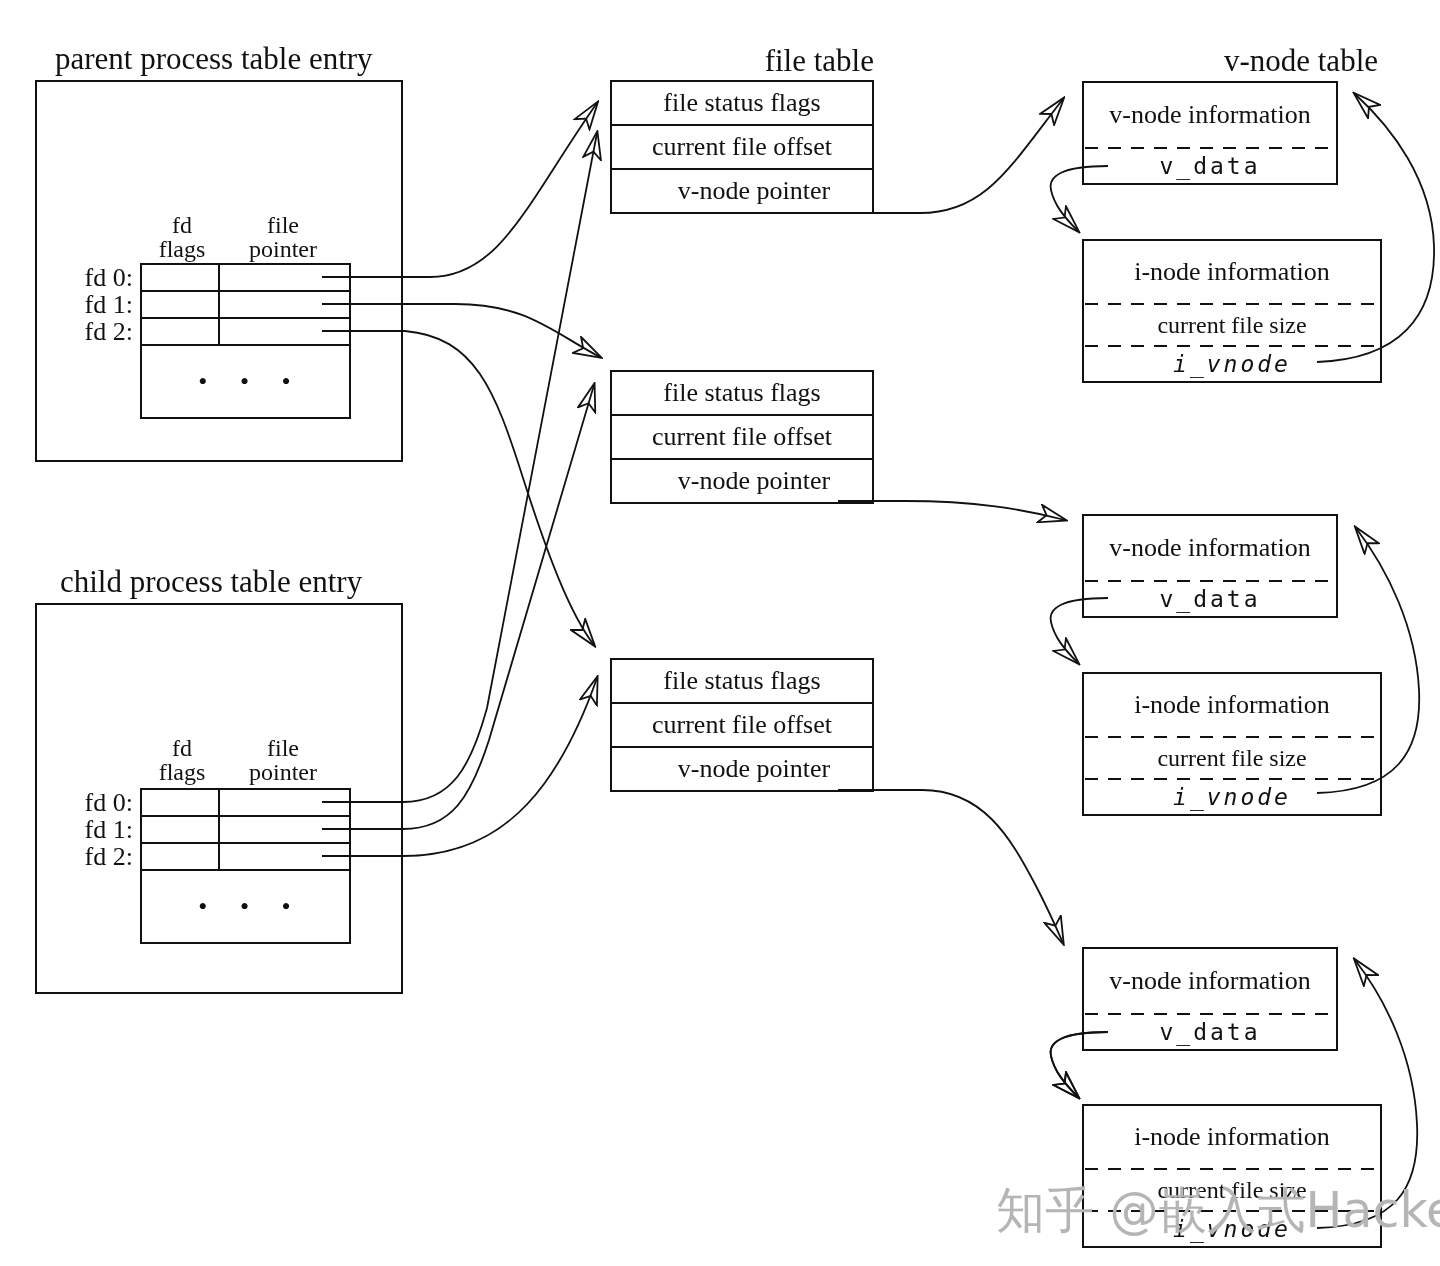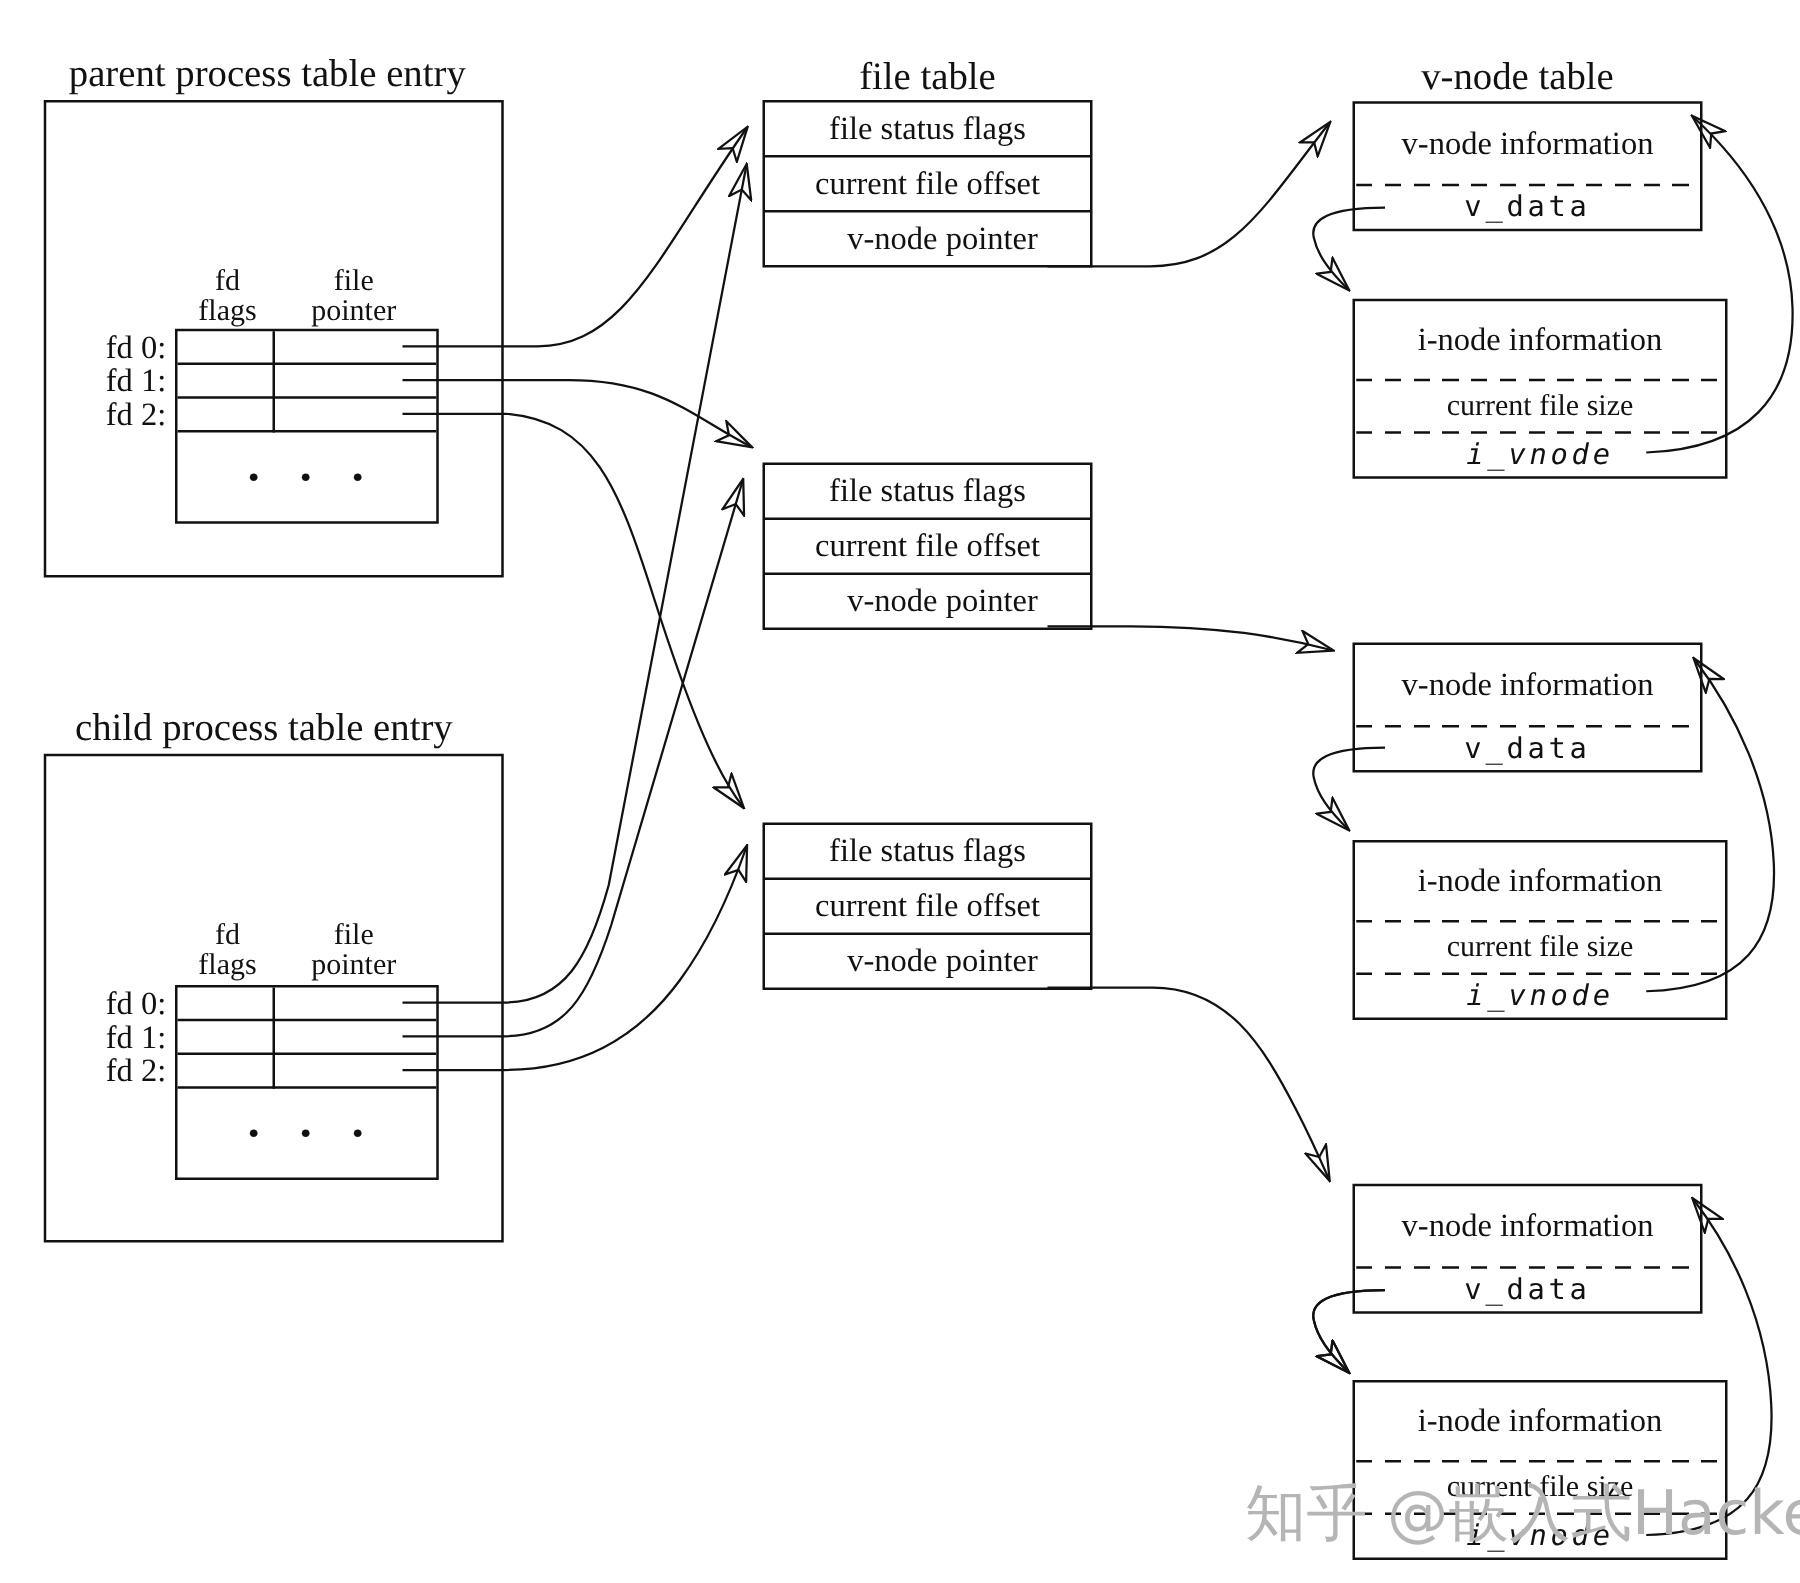--- a/index.html
+++ b/index.html
@@ -1,42 +1,42 @@
 <!DOCTYPE html>
 <html><head>
 <meta charset="utf-8">
 <style>
   html,body{margin:0;padding:0;}
   body{
     width:1440px;height:1266px;position:relative;background:#ffffff;
     font-family:"Liberation Serif", serif;color:#111;overflow:hidden;
   }
   .title{position:absolute;font-size:31px;line-height:30px;white-space:nowrap;z-index:1;}
-  .title.centered{text-align:center;}
+  .title.centered{text-align:right;}
   .obox{position:absolute;border:2px solid #111;box-sizing:border-box;z-index:1;background:transparent;}
 
   
   .fdt{position:absolute;left:140px;width:211px;border:2px solid #111;box-sizing:border-box;
        display:flex;flex-direction:column;z-index:1;}
   .fdt-row{height:25px;border-bottom:2px solid #111;}
   .fdt-dots{flex:1;display:flex;align-items:center;justify-content:center;
             font-size:26px;word-spacing:22px;letter-spacing:2px;}
   .fdt-div{position:absolute;left:76px;top:0;width:2px;height:81px;background:#111;}
   .fd-label{position:absolute;width:70px;left:63px;text-align:right;font-size:26px;line-height:27px;z-index:1;}
   .col-head{position:absolute;width:110px;text-align:center;font-size:24px;line-height:24px;z-index:1;}
 
   
   .ft{position:absolute;left:610px;width:264px;height:134px;border:2px solid #111;
       box-sizing:border-box;display:flex;flex-direction:column;z-index:1;}
   .ft-row{flex:1;display:flex;align-items:center;justify-content:center;
           font-size:26px;border-bottom:2px solid #111;}
   .ft-row:last-child{border-bottom:none;margin-left:24px;}
 
   
-  .vn{position:absolute;left:1082px;width:280px;height:104px;border:2px solid #111;
+  .vn{position:absolute;left:1082px;width:256px;height:104px;border:2px solid #111;
       box-sizing:border-box;display:flex;flex-direction:column;z-index:1;}
   .vn-info{height:64px;display:flex;align-items:center;justify-content:center;font-size:26px;}
   .vn-data{flex:1;display:flex;align-items:center;justify-content:center;}
   .inode{position:absolute;left:1082px;width:300px;height:144px;border:2px solid #111;
       box-sizing:border-box;display:flex;flex-direction:column;z-index:1;}
   .in-info{height:62px;display:flex;align-items:center;justify-content:center;font-size:26px;}
   .in-cfs{height:40px;display:flex;align-items:center;justify-content:center;font-size:24px;}
   .in-ivnode{flex:1;display:flex;align-items:center;justify-content:center;font-style:italic;}
   .dashline{height:2px;margin:0 1px;
     background:repeating-linear-gradient(90deg,#111 0 13px,transparent 13px 23px);}
@@ -136,21 +136,21 @@
   <div class="ft-row">current file offset</div>
   <div class="ft-row">v-node pointer</div>
 </div>
 
 <div class="ft" style="top:658px">
   <div class="ft-row">file status flags</div>
   <div class="ft-row">current file offset</div>
   <div class="ft-row">v-node pointer</div>
 </div>
 
-<div class="title centered" style="left:1082px;top:46px;width:264px">v-node table</div>
+<div class="title centered" style="left:1114px;top:46px;width:264px">v-node table</div>
 
 <div class="vn" style="top:81px">
   <div class="vn-info">v-node information</div>
   <div class="dashline"></div>
   <div class="vn-data mono">v_data</div>
 </div>
 <div class="inode" style="top:239px">
   <div class="in-info">i-node information</div>
   <div class="dashline"></div>
   <div class="in-cfs">current file size</div>

